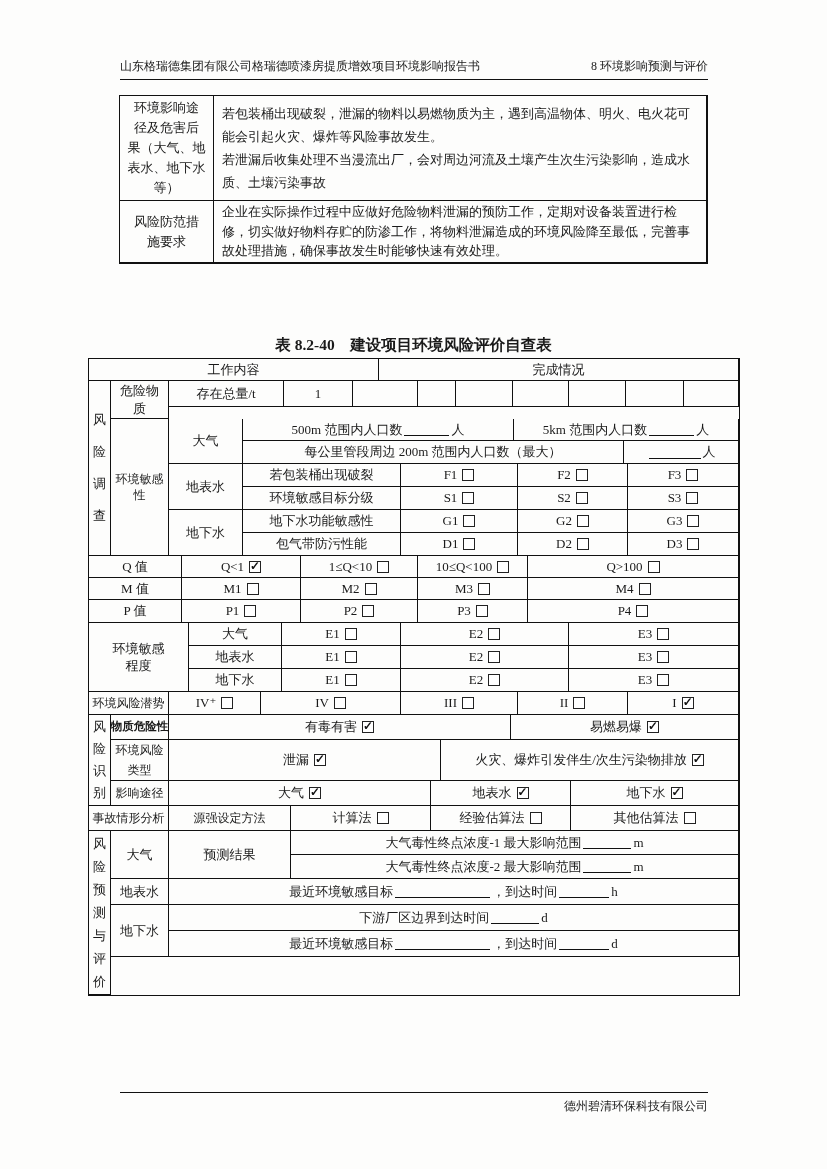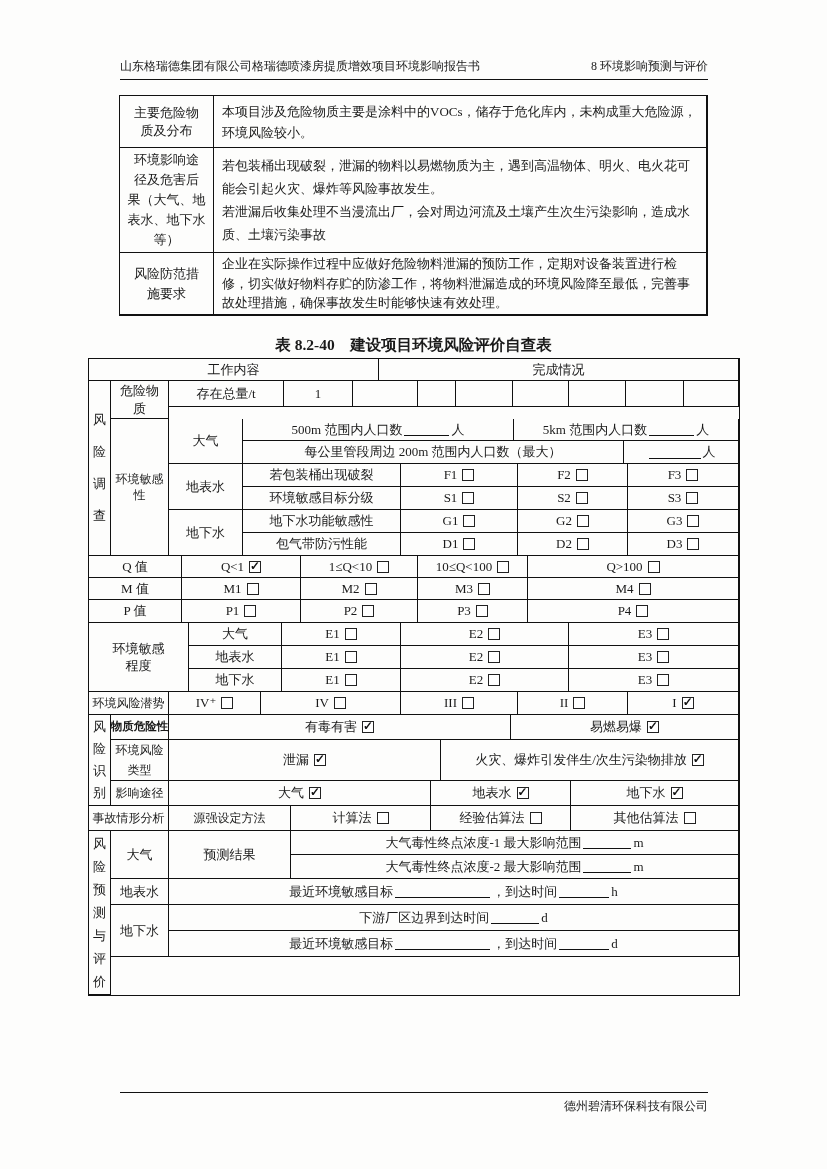--- a/index.html
+++ b/index.html
@@ -45,25 +45,20 @@
 
 <div class="page">
 
   <div class="hdr">
     <span>山东格瑞德集团有限公司格瑞德喷漆房提质增效项目环境影响报告书</span>
     <span>8 环境影响预测与评价</span>
   </div>
   <div class="hdr-rule"></div>
 
   <div class="tbl info">
-    <div class="row" style="height:52px">
-      <div class="c pre" style="width:94px">主要危险物
-质及分布</div>
-      <div class="c cf cl" style="line-height:21px;padding:2px 8px">本项目涉及危险物质主要是涂料中的VOCs，储存于危化库内，未构成重大危险源，环境风险较小。</div>
-    </div>
     <div class="row" style="height:105px">
       <div class="c pre" style="width:94px;line-height:20px">环境影响途
 径及危害后
 果（大气、地
 表水、地下水
 等）</div>
       <div class="c cf cl pre" style="line-height:23px;padding:2px 8px">若包装桶出现破裂，泄漏的物料以易燃物质为主，遇到高温物体、明火、电火花可能会引起火灾、爆炸等风险事故发生。
 若泄漏后收集处理不当漫流出厂，会对周边河流及土壤产生次生污染影响，造成水质、土壤污染事故</div>
     </div>
     <div class="row" style="height:62px">

